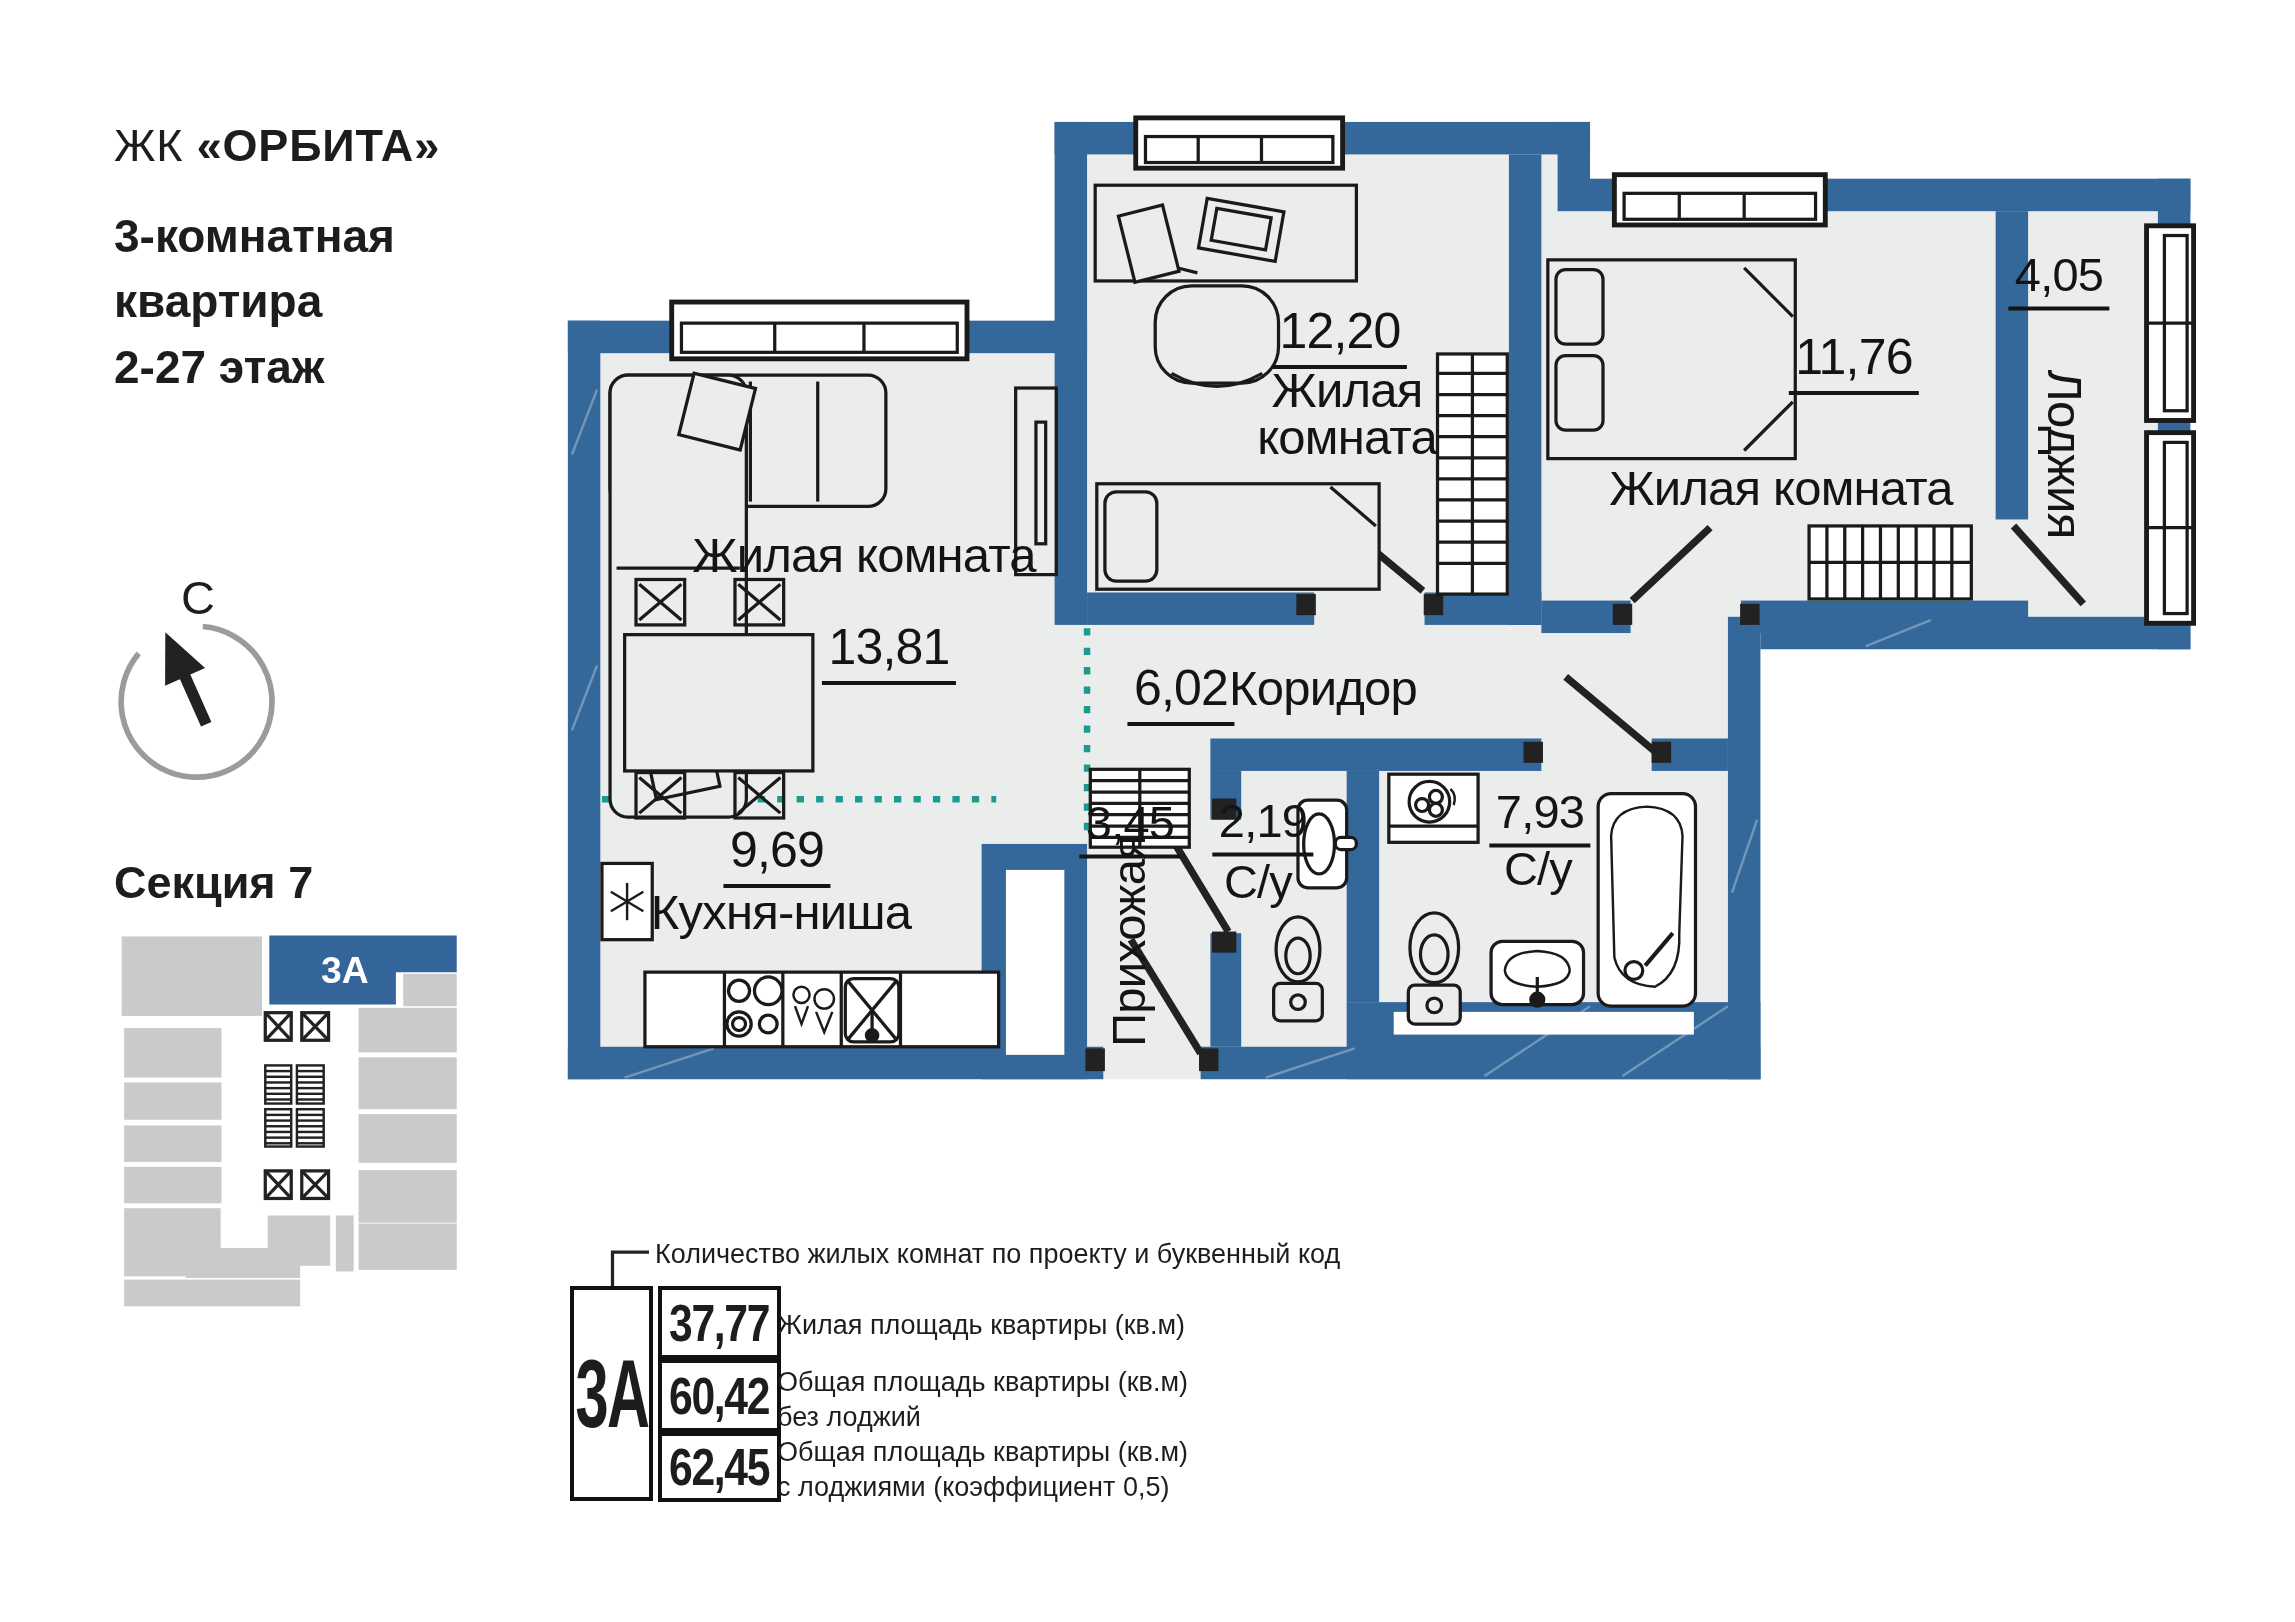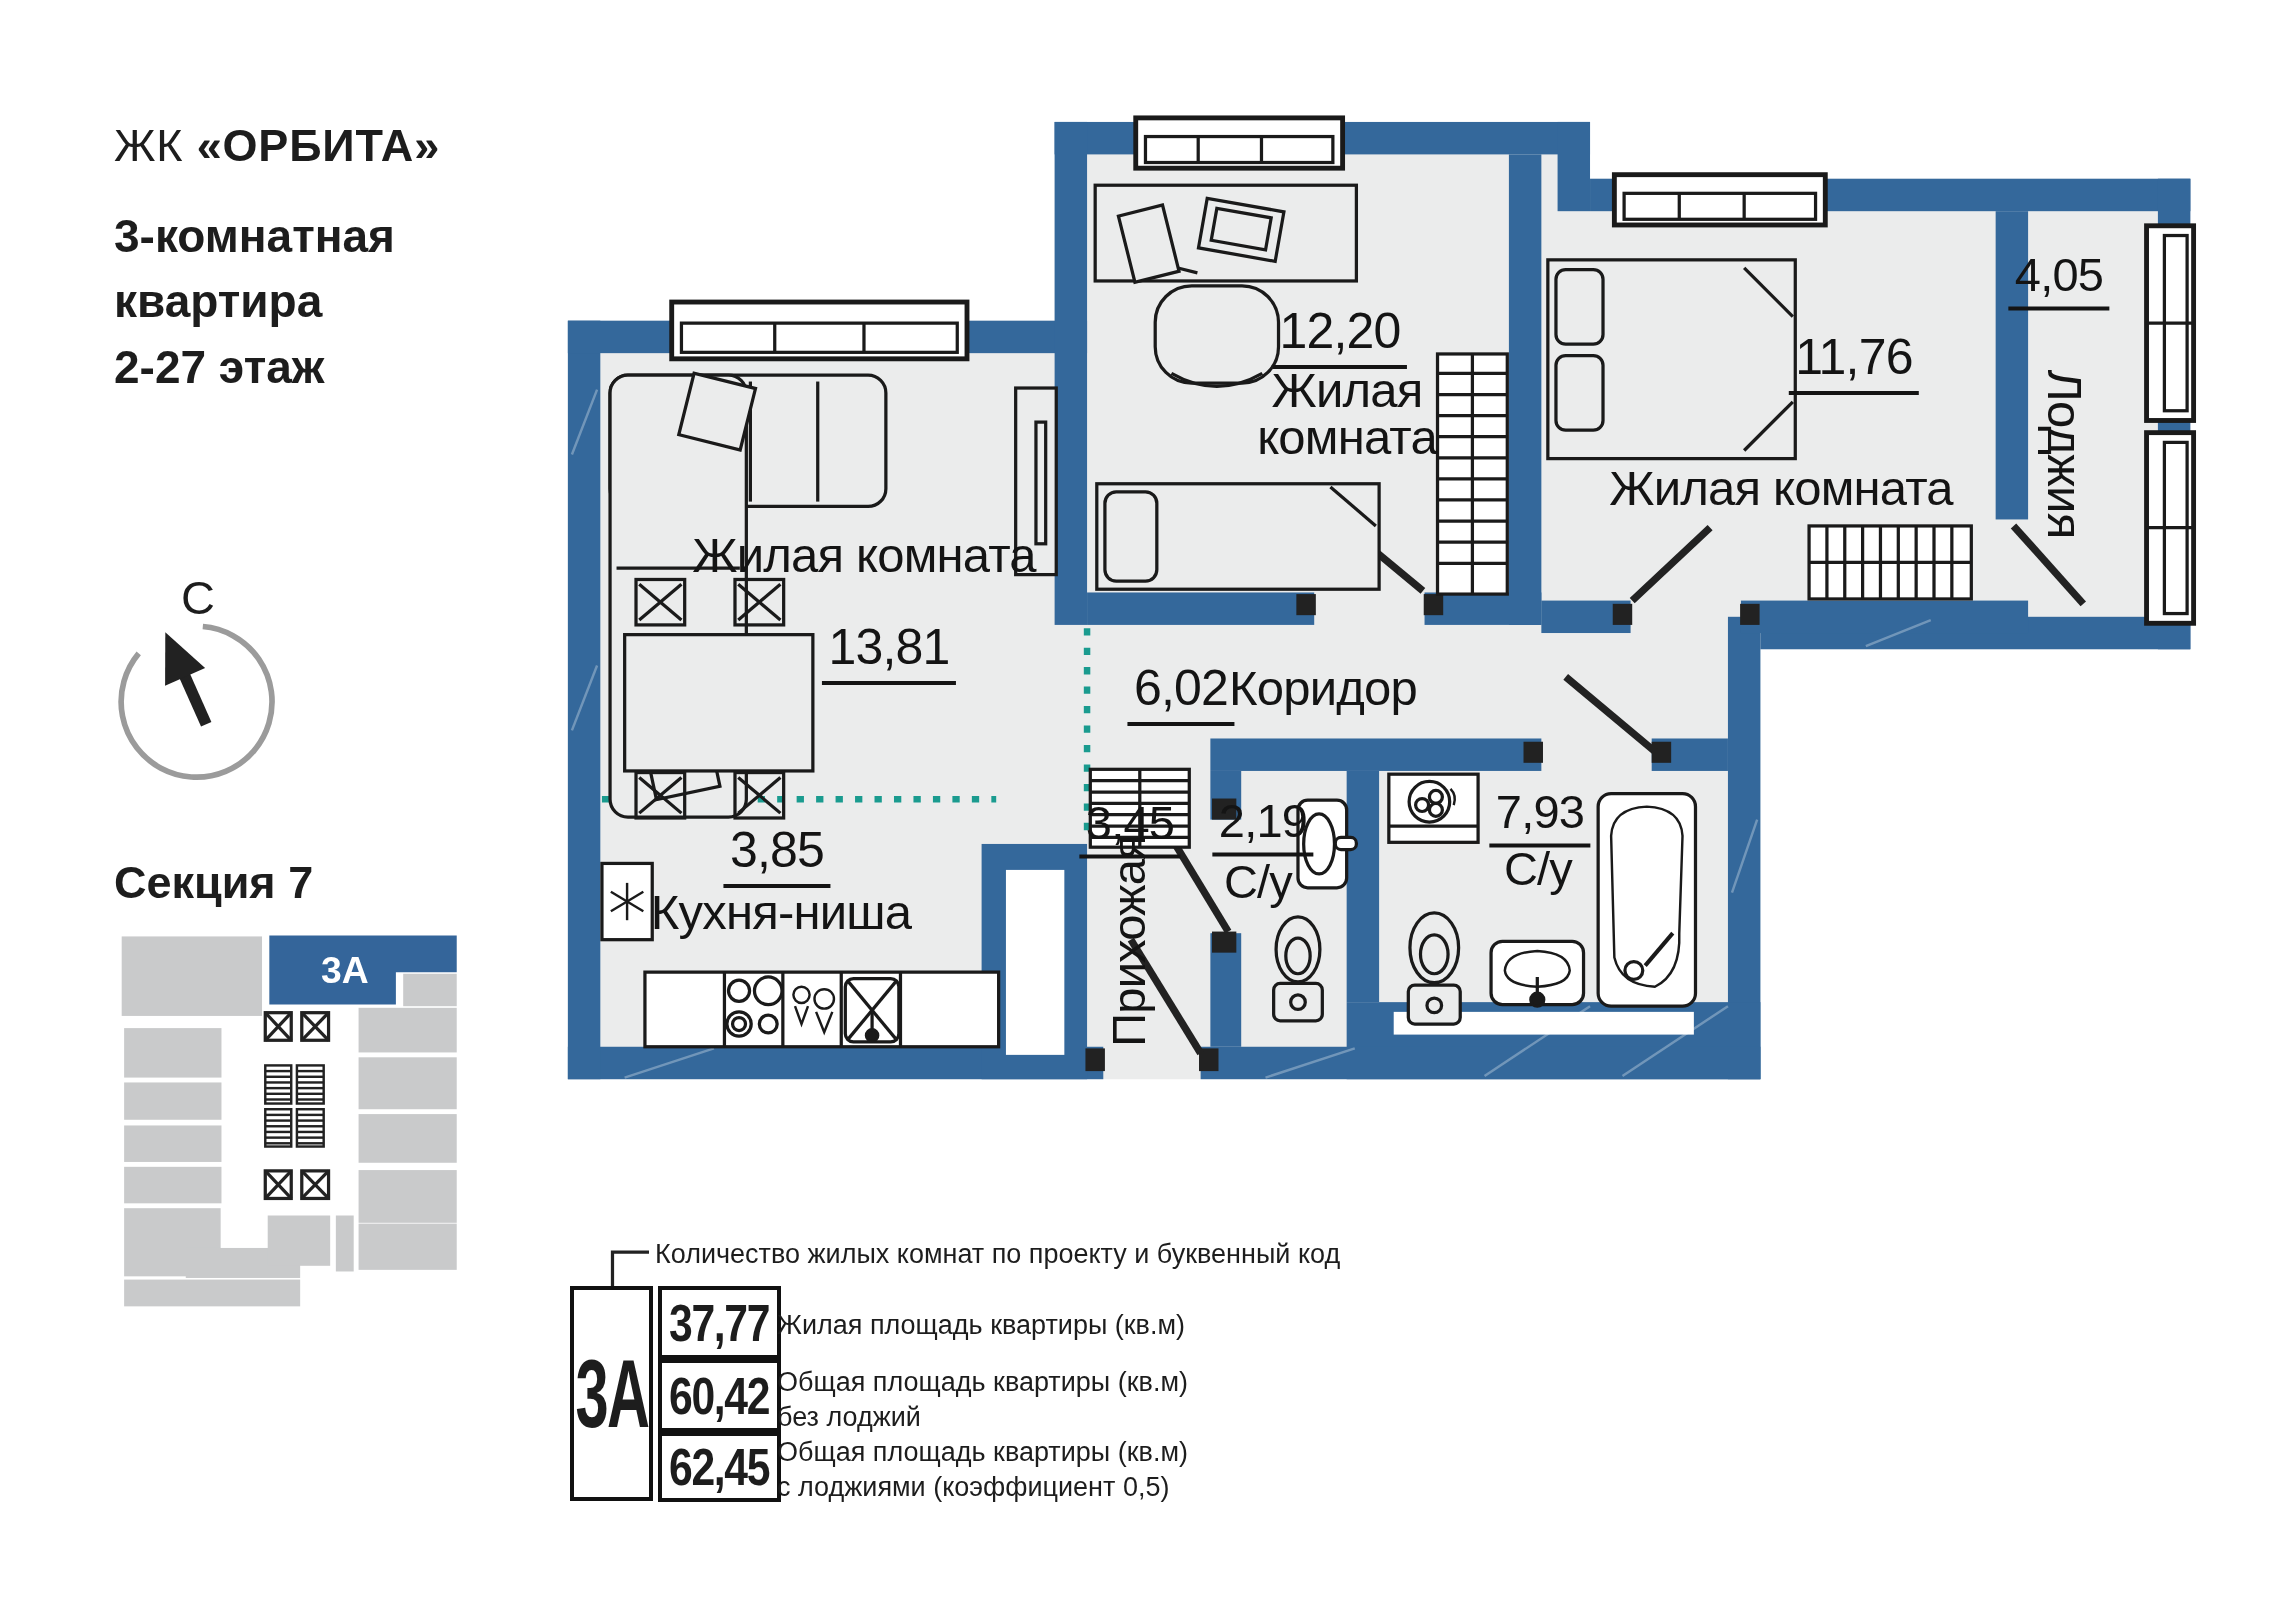--- a/index.html
+++ b/index.html
@@ -438,21 +438,21 @@
 
 <div class="plab fs62" style="left:1854px;top:357px;"><span class="num">11,76</span></div>
 <div class="plab fs60" style="left:1781px;top:488px;">Жилая комната</div>
 
 <div class="plab fs58" style="left:2059px;top:274px;"><span class="num">4,05</span></div>
 <div class="plab fs60 rot90" style="left:2065px;top:454px;">Лоджия</div>
 
 <div class="plab fs62" style="left:1181px;top:688px;"><span class="num">6,02</span></div>
 <div class="plab fs60" style="left:1323px;top:688px;">Коридор</div>
 
-<div class="plab fs62" style="left:777px;top:850px;"><span class="num">3,85</span></div>
+<div class="plab fs62" style="left:777px;top:850px;"><span class="num">9,69</span></div>
 <div class="plab fs60" style="left:781px;top:912px;">Кухня-ниша</div>
 
 <div class="plab fs58" style="left:1130px;top:822px;"><span class="num">3,45</span></div>
 <div class="plab fs58 rotm90" style="left:1128px;top:941px;">Прихожая</div>
 
 <div class="plab fs58" style="left:1263px;top:820px;"><span class="num">2,19</span></div>
 <div class="plab fs58" style="left:1258px;top:881px;">С/у</div>
 
 <div class="plab fs58" style="left:1540px;top:811px;"><span class="num">7,93</span></div>
 <div class="plab fs58" style="left:1538px;top:868px;">С/у</div>

